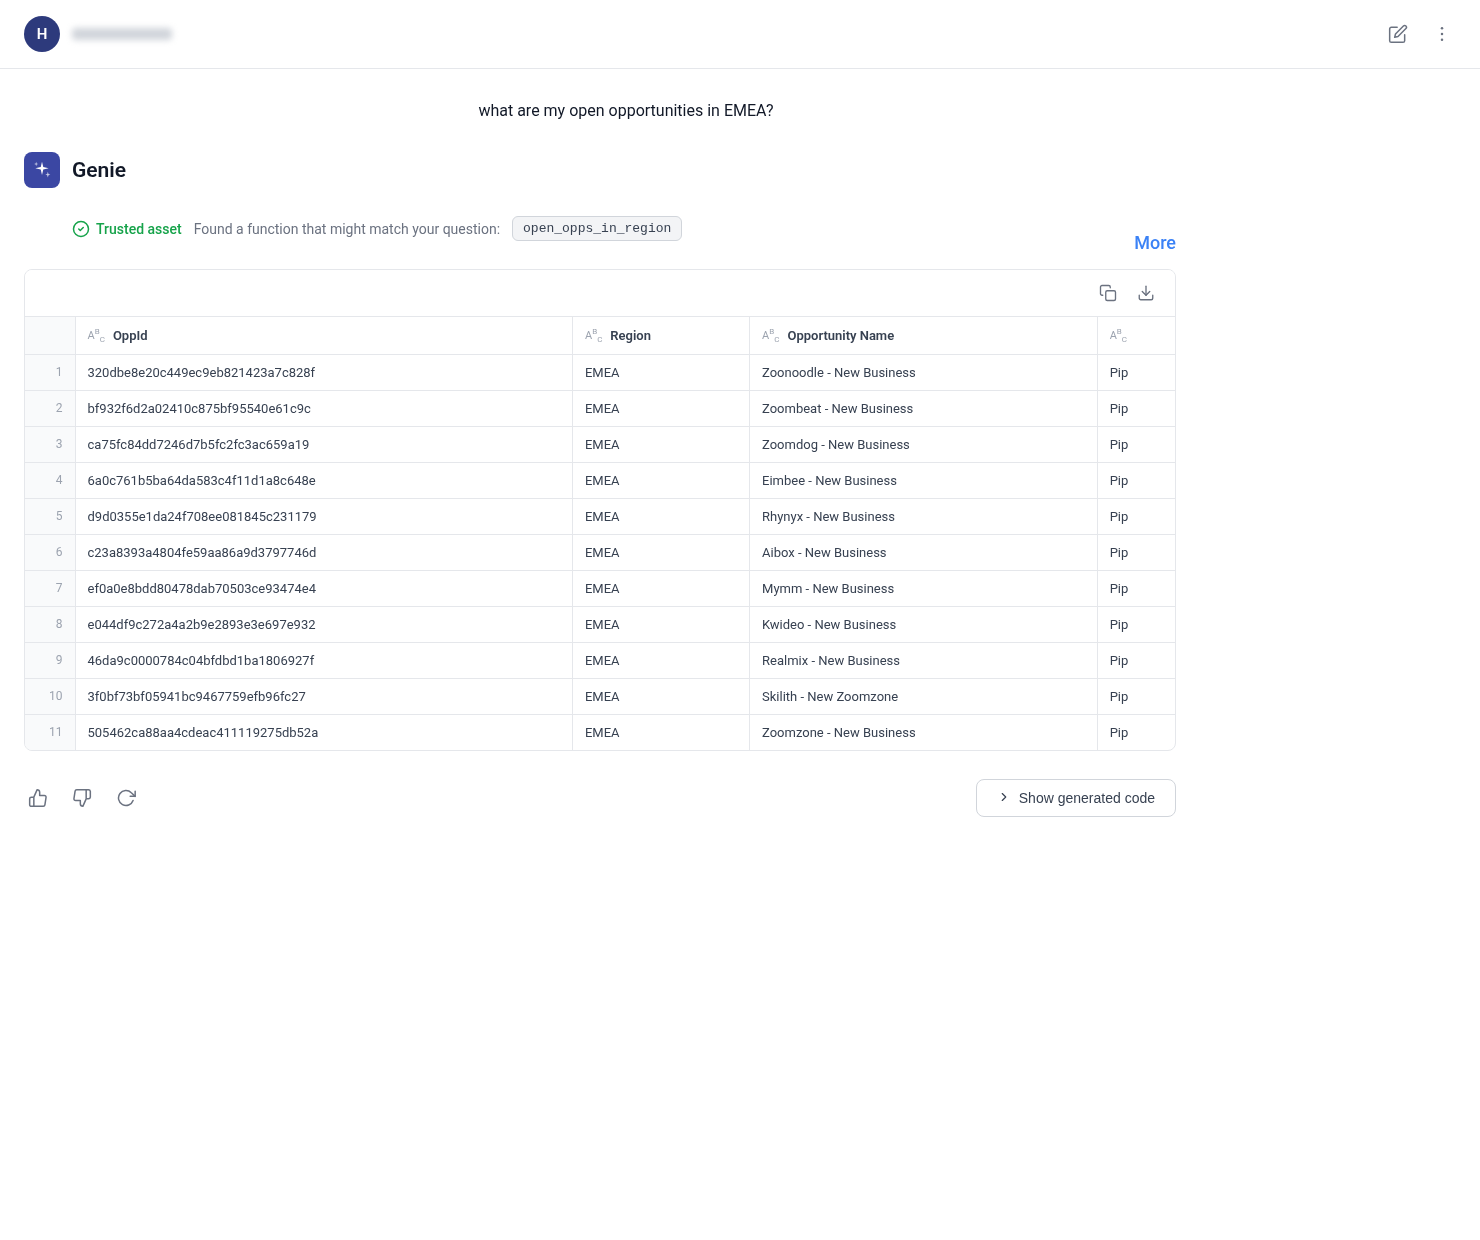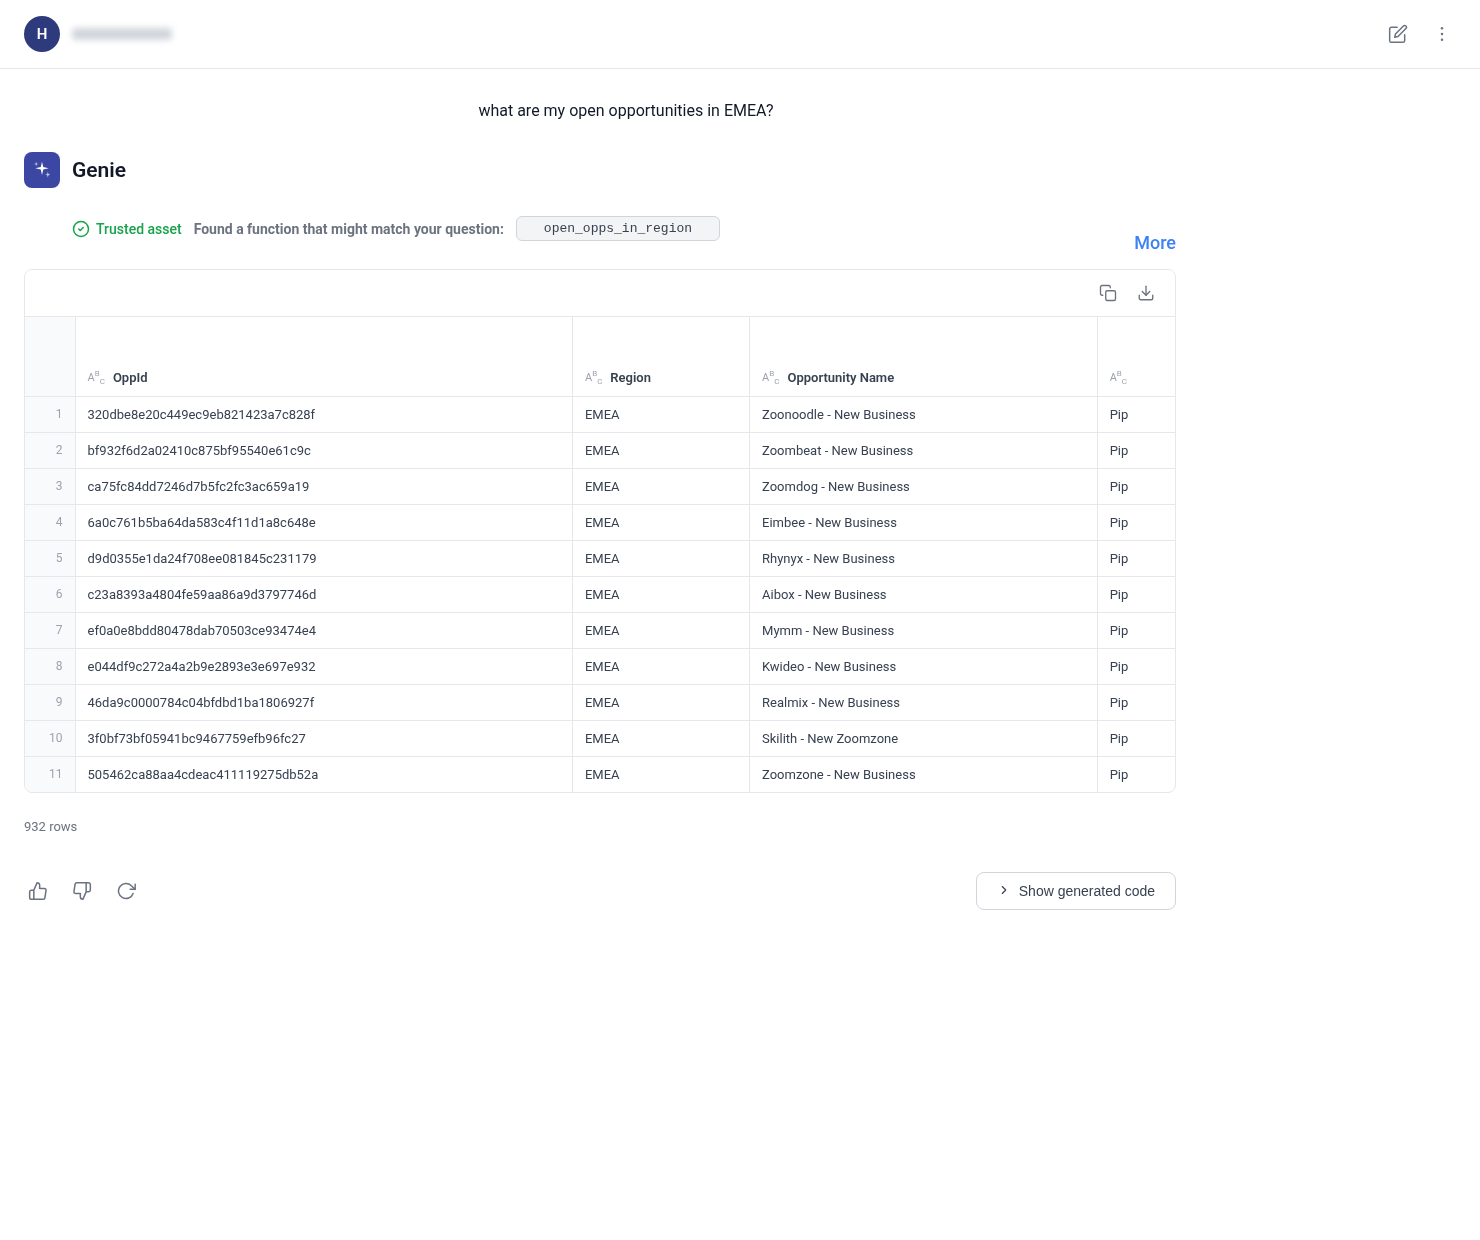--- a/index.html
+++ b/index.html
@@ -121,27 +121,26 @@
       color: #16a34a;
       font-weight: 500;
       font-size: 14px;
     }
     .trusted-asset-badge svg {
       flex-shrink: 0;
     }
     .found-text {
       color: #6b7280;
       font-size: 14px;
-      font-weight: bold;
     }
     .function-pill {
       background: #f3f4f6;
       border: 1px solid #d1d5db;
       border-radius: 6px;
-      padding: 4px 27px;
+      padding: 4px 10px;
       font-family: 'Courier New', monospace;
       font-size: 13px;
       color: #374151;
     }
     .more-link {
       color: #3b82f6;
       font-weight: 500;
       cursor: pointer;
       text-decoration: none;
       margin-left: auto;
@@ -219,21 +218,20 @@
     .col-type-icon {
       color: #9ca3af;
       font-size: 11px;
       margin-right: 4px;
       font-weight: 400;
     }
     .th-inner {
       display: flex;
       align-items: center;
       gap: 4px;
-      margin-top: 42px;
     }
 
     
     .row-count {
       padding: 10px 0;
       color: #6b7280;
       font-size: 13px;
     }
 
     
@@ -456,21 +454,20 @@
       <td>11</td>
       <td>505462ca88aa4cdeac411119275db52a</td>
       <td>EMEA</td>
       <td>Zoomzone - New Business</td>
       <td class="col-partial">Pip</td>
     </tr>
           </tbody>
       </table>
     </div>
 
-    <div class="row-count">932 rows</div>
 
     <div class="footer-actions">
       <div class="feedback-buttons">
         <button class="feedback-btn">
           <svg width="20" height="20" viewBox="0 0 24 24" fill="none" stroke="currentColor" stroke-width="1.8" stroke-linecap="round" stroke-linejoin="round">
             <path d="M14 9V5a3 3 0 0 0-3-3l-4 9v11h11.28a2 2 0 0 0 2-1.7l1.38-9a2 2 0 0 0-2-2.3zM7 22H4a2 2 0 0 1-2-2v-7a2 2 0 0 1 2-2h3"></path>
           </svg>
         </button>
         <button class="feedback-btn">
           <svg width="20" height="20" viewBox="0 0 24 24" fill="none" stroke="currentColor" stroke-width="1.8" stroke-linecap="round" stroke-linejoin="round">

